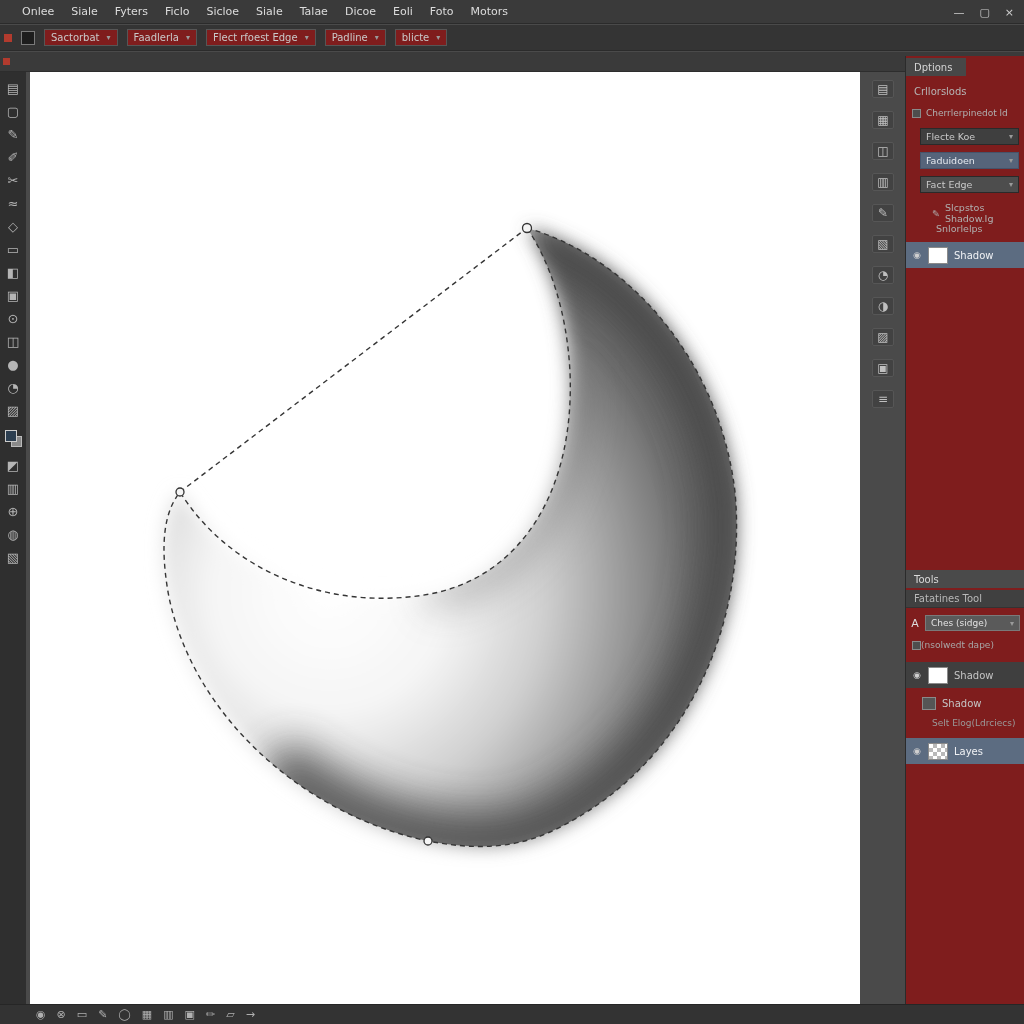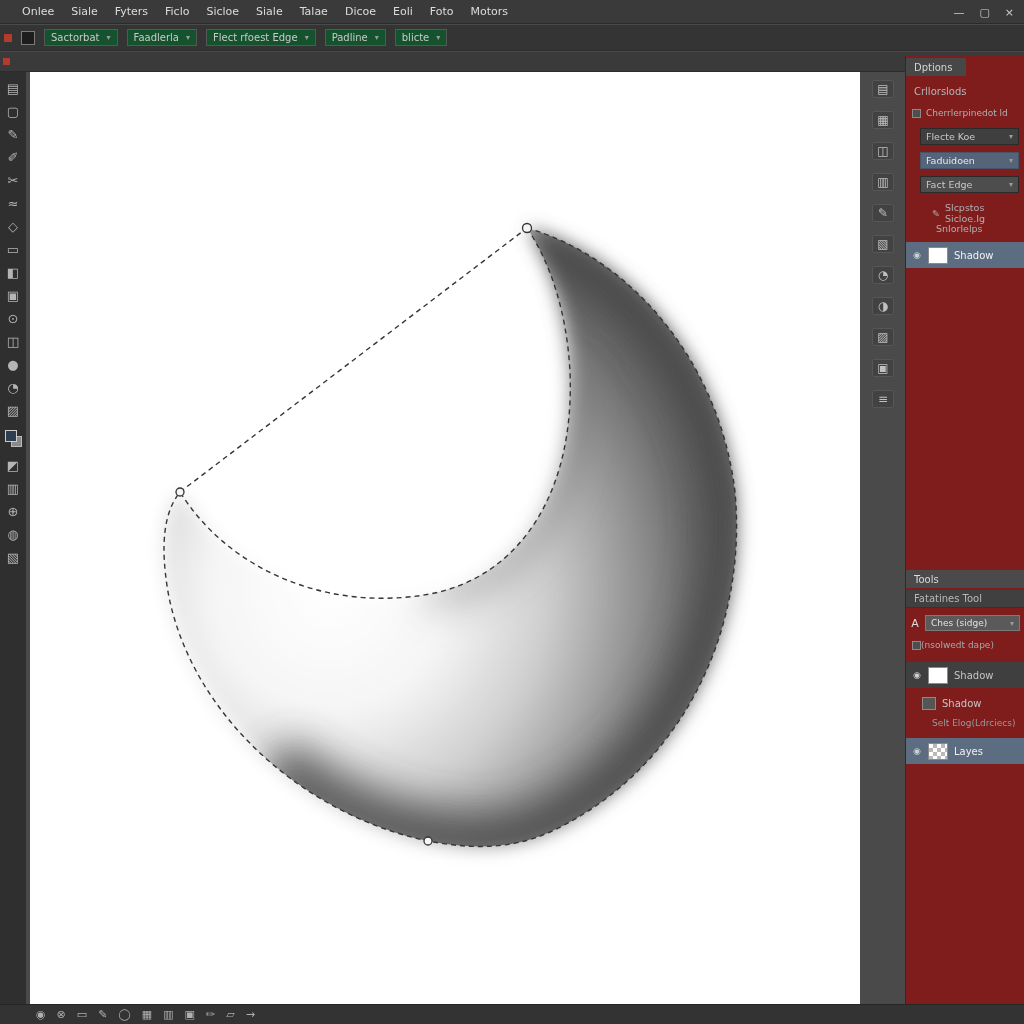--- a/index.html
+++ b/index.html
@@ -12,21 +12,21 @@
     padding-left:22px; color:#dcdcdc; font-size:11px; }
   .menu-item { cursor:default; }
   .win-controls { position:absolute; right:10px; top:0; height:24px; display:flex; gap:15px;
     align-items:center; color:#cfcfcf; font-size:11px; }
 
   
   .optionsbar { position:absolute; top:25px; left:0; width:1024px; height:26px; background:#343434;
     border-bottom:1px solid #2b2b2b; display:flex; align-items:center; gap:9px; padding-left:4px; }
   .red-sq { width:8px; height:8px; background:#b23b2e; flex:0 0 auto; }
   .tool-chip { width:14px; height:14px; background:#1d1d1d; border:1px solid #7a7a7a; flex:0 0 auto; }
-  .dropdown { display:flex; align-items:center; gap:7px; background:#14532d; border:1px solid #565656;
+  .dropdown { display:flex; align-items:center; gap:7px; background:#7f1d1d; border:1px solid #565656;
     color:#c9c9c9; font-size:10px; padding:0 6px; height:17px; white-space:nowrap; }
   .dd-chev { font-size:8px; color:#9a9a9a; }
 
   
   .infobar { position:absolute; top:52px; left:0; width:1024px; height:20px; background:#3a3a3a;
     border-bottom:1px solid #2d2d2d; color:#9a9a9a; font-size:9.5px; display:flex;
     align-items:center; padding-left:34px; }
   .infobar .red-mark { position:absolute; left:3px; top:6px; width:7px; height:7px; background:#b23b2e; }
 
   
@@ -238,21 +238,21 @@
     <span>Faduidoen</span>
     <span class="dd-chev">▾</span>
   </div>
   <div class="p-dd md" style="top:120px;">
     <span>Fact Edge</span>
     <span class="dd-chev">▾</span>
   </div>
 
   <div class="p-row" style="top:146px;">
     <span>✎</span>
-    <span>Slcpstos Sicloe.Ig</span>
+    <span>Slcpstos Shadow.Ig</span>
   </div>
   <div class="p-row" style="top:167px; left:30px;">
     <span>Snlorlelps</span>
   </div>
 
   <div class="layer-row sel" style="top:186px;">
     <span class="eye">◉</span>
     <span class="thumb"></span>
     <span class="layer-name">Shadow</span>
   </div>

